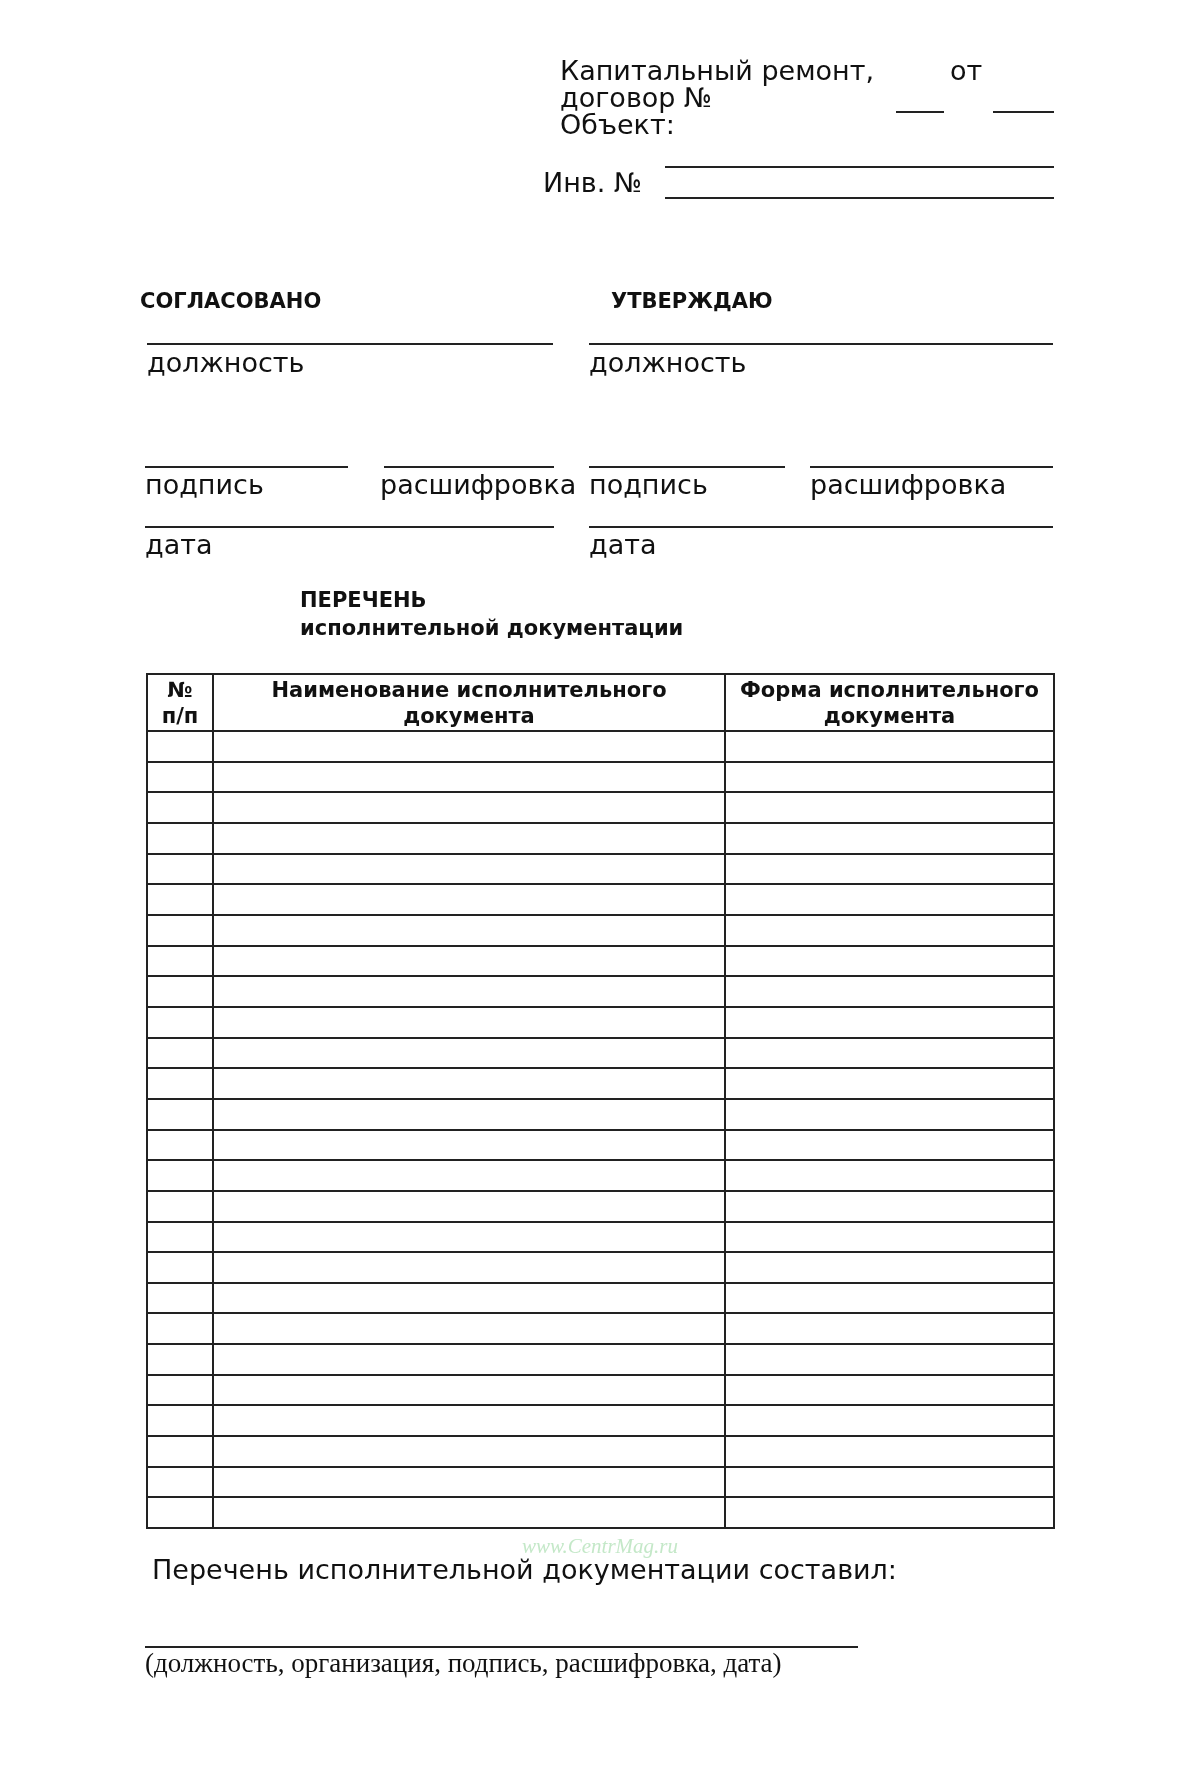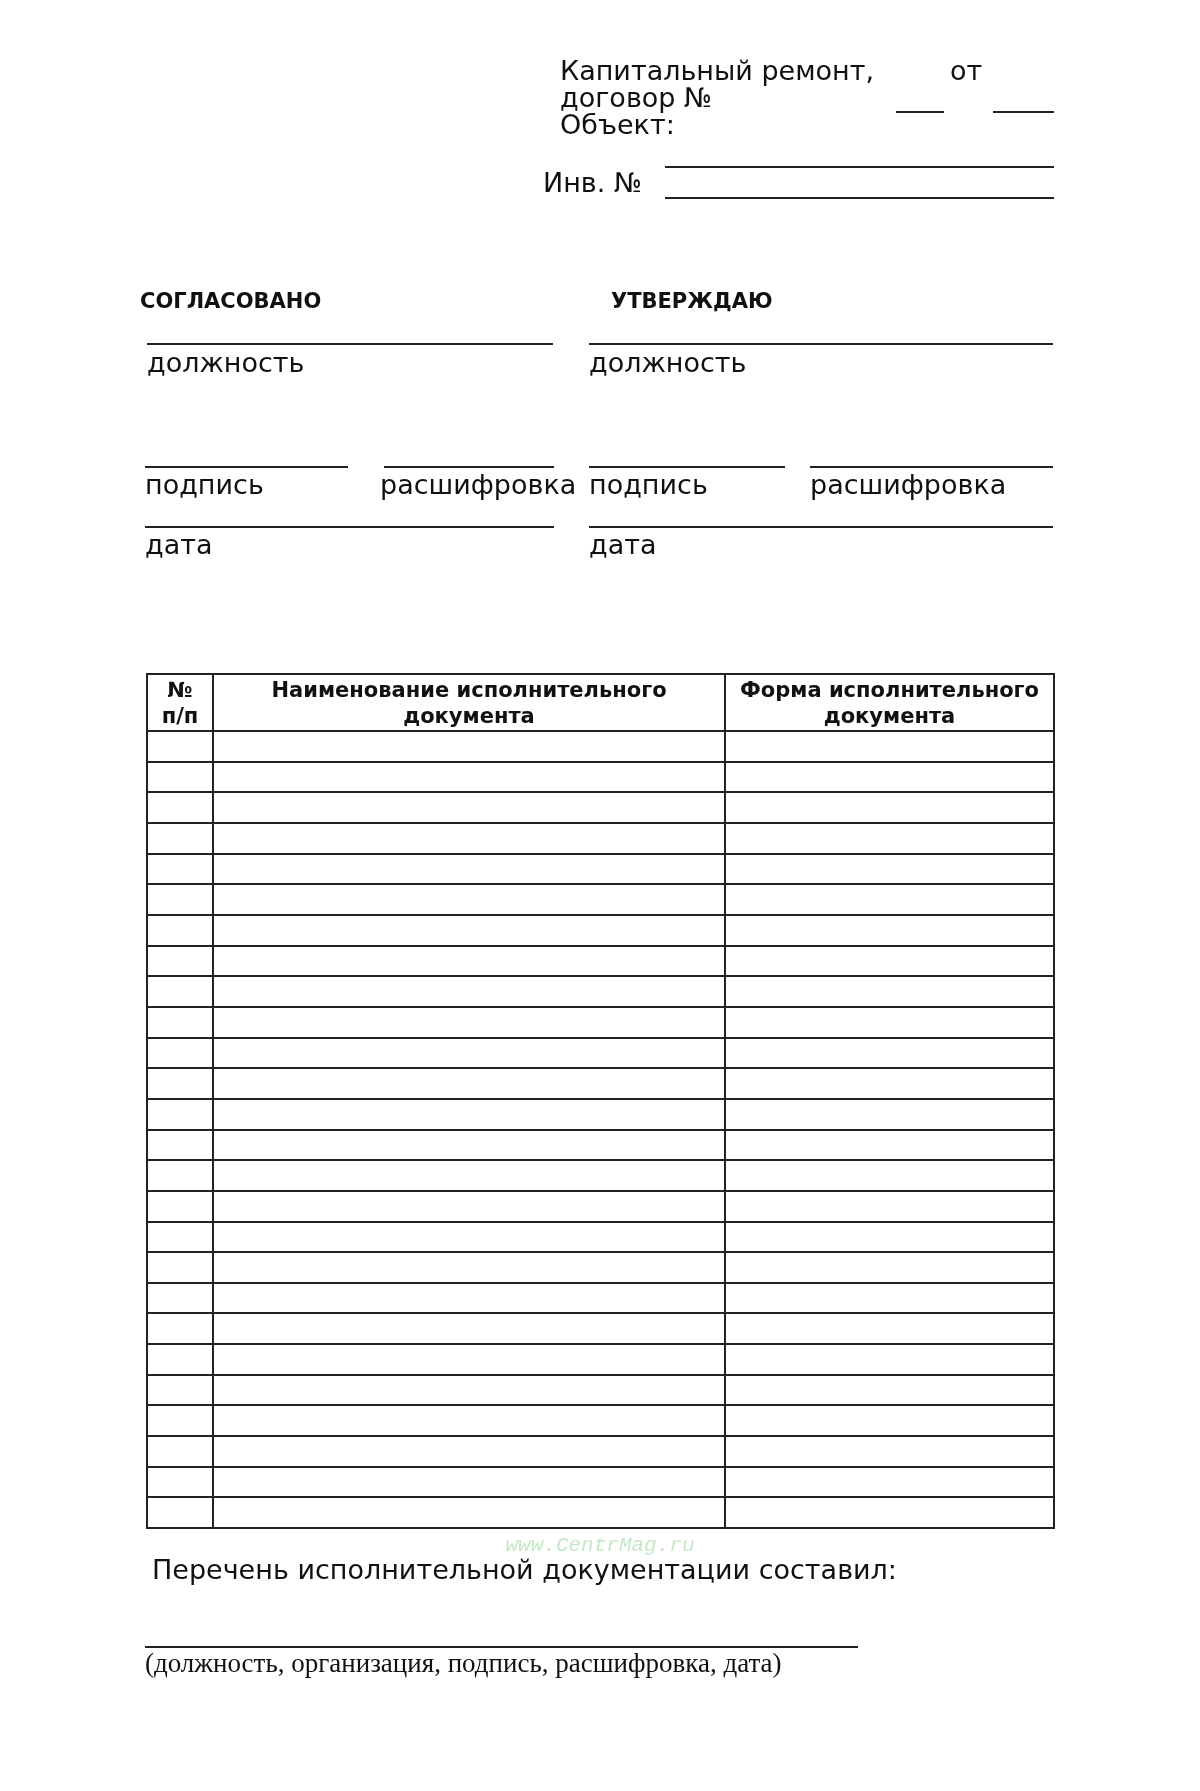--- a/index.html
+++ b/index.html
@@ -31,21 +31,21 @@
     #doc-table th, #doc-table td { border: 2px solid #222222; padding: 0; }
     #doc-table th {
       height: 55px; font-size: 21px; font-weight: bold; line-height: 26px;
       text-align: center; vertical-align: middle;
     }
     #doc-table td { height: 28.67px; }
 
     
     #watermark {
       left: 450px; width: 300px; top: 1533px; text-align: center;
-      font-family: Liberation Mono, monospace; font-style: italic;
+      font-family: Liberation Serif, serif; font-style: italic;
       font-size: 21px; color: #c4e8c8; line-height: 26px;
     }
 
     #composed-by { left: 152px; top: 1556px; }
     #composed-caption { left: 145px; width: 713px; top: 1650px; font-family: Liberation Serif, serif; }
   </style>
 </head>
 <body>
 
 <div id="hdr-text" class="abs txt">
@@ -82,20 +82,22 @@
   <div class="line" style="left:589px; width:196px; top:466px;"></div>
   <div class="abs txt center" style="left:589px; width:196px; top:471px;">подпись</div>
   <div class="line" style="left:810px; width:243px; top:466px;"></div>
   <div class="abs txt center" style="left:810px; width:243px; top:471px;">расшифровка</div>
 
   <div class="line" style="left:589px; width:464px; top:526px;"></div>
   <div class="abs txt center" style="left:589px; width:464px; top:531px;">дата</div>
 </div>
 
 <div id="doc-title" class="abs center">
+  <div>ПЕРЕЧЕНЬ</div>
+  <div>исполнительной документации</div>
 </div>
 
 <table id="doc-table">
   <colgroup>
     <col style="width:66px">
     <col style="width:512px">
     <col style="width:329px">
   </colgroup>
   <thead>
     <tr>

